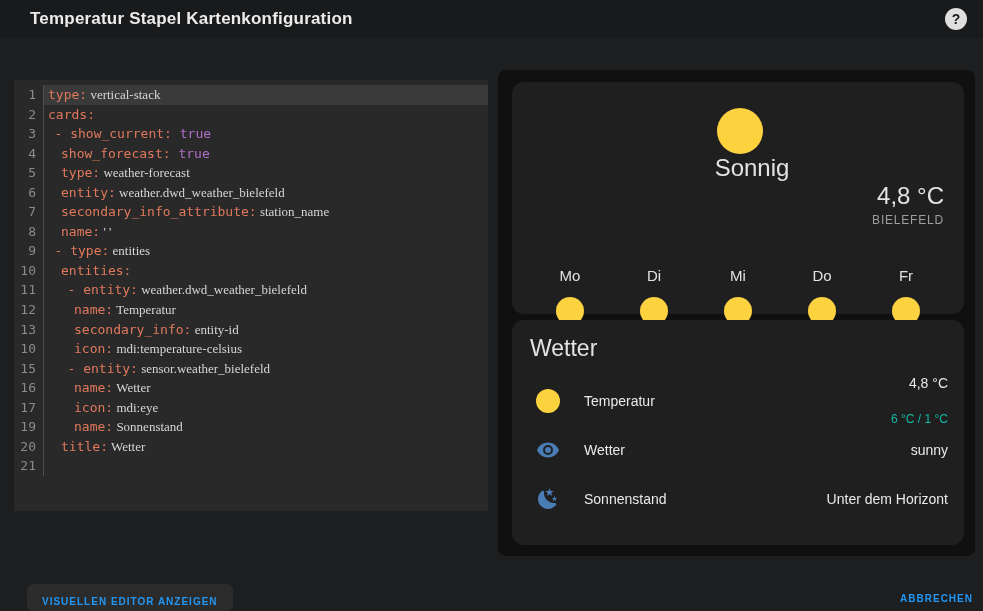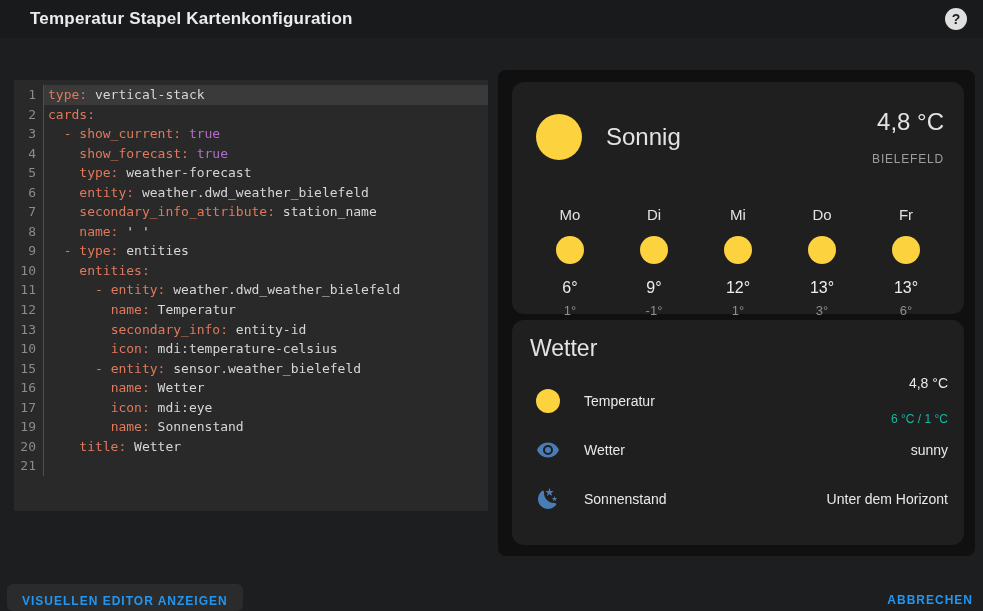--- a/index.html
+++ b/index.html
@@ -22,35 +22,35 @@
     font-family:"DejaVu Sans Mono","Liberation Mono",monospace;
     font-size:13px; line-height:19.55px; color:#d6d6d6; cursor:text; }
   .cm-line { display:flex; height:19.55px; }
   .gut { flex:0 0 30px; text-align:right; padding-right:7px; color:#8b8b8b;
     border-right:1px solid #4f4f4f; }
   .code { flex:1; white-space:pre; padding-left:4px; }
   .cm-line.active .code { background:#3a3a3a; }
   .c-key { color:#e0795c; }
   .c-dash { color:#e0795c; }
   .c-bool { color:#b06fc9; }
-  .c-val { color:#d6d6d6; }
+  .c-val { color:#d6d6d6;font-family:Liberation Serif, serif; }
 
   
   .preview { position:absolute; left:498px; top:70px; width:477px; height:486px;
     background:#101010; border-radius:8px; }
   .card { position:absolute; left:14px; width:452px; background:#1f1f1f; border-radius:12px; }
   .weather-card { top:12px; height:232px; }
   .entities-card { top:250px; height:225px; }
 
-  .wc-current { display:flex; align-items:center; padding:26px 20px 0 24px; }
+  .wc-current { display:flex; align-items:center; padding:26px 20px 0 24px;flex-direction:column; }
   .wc-sun { width:46px; height:46px; border-radius:50%; background:var(--sun); }
   .wc-cond { font-size:24px; color:#e3e3e3; margin-left:24px; }
   .wc-right { margin-left:auto; text-align:right; }
   .wc-temp { font-size:24px; color:#e3e3e3; }
-  .wc-loc { font-size:12px; color:#9e9e9e; letter-spacing:.8px; margin-top:16px; }
+  .wc-loc { font-size:12px; color:#9e9e9e; letter-spacing:.8px; margin-top:3px; }
 
   .wc-forecast { display:flex; padding:0 16px; margin-top:40px; }
   .fc-col { flex:1; text-align:center; }
   .fc-day { font-size:15px; font-weight:500; color:#e2e2e2; line-height:18px; }
   .fc-sun { width:28px; height:28px; border-radius:50%; background:var(--sun); margin:12px auto 14px; }
   .fc-high { font-size:16px; font-weight:500; color:#ededed; line-height:20px; }
   .fc-low { font-size:13px; color:#8f8f8f; margin-top:5px; line-height:16px; }
 
   .ec-title { padding:14px 18px 0; font-size:23px; font-weight:400; color:#e3e3e3; line-height:28px; }
   .ec-rows { margin-top:14px; }
@@ -59,21 +59,21 @@
   .ec-icon.circle { border-radius:50%; background:var(--sun); }
   .ec-icon svg { width:24px; height:24px; fill:var(--icon-blue); display:block; }
   .ec-name { font-size:14px; color:#e9e9e9; }
   .ec-value { margin-left:auto; text-align:right; }
   .ec-primary { font-size:14px; font-weight:500; color:#e9e9e9; }
   .ec-primary.plain { font-weight:400; }
   .ec-secondary { font-size:12px; color:#14b8a6; margin-top:21px; }
 
   
   .btn { border:none; background:none; color:var(--accent); font-family:"Liberation Sans",sans-serif;
-    font-size:12px; font-weight:700; letter-spacing:1px; cursor:pointer; }
+    font-size:10px; font-weight:700; letter-spacing:1px; cursor:pointer;margin-left:20px; }
   .btn-visual { position:absolute; left:7px; top:584px; height:27px; padding:7px 15px 0;
     background:#2b2b2b; border-radius:6px; }
   .btn-cancel { position:absolute; right:10px; top:593px; }
 </style>
 </head>
 <body style="--accent: #2196f3; --sun: #fdd23f; --icon-blue: #4a7cb5;">
 
 <div class="header">
   <h2>Temperatur Stapel Kartenkonfiguration</h2>
   <button class="help-btn">

